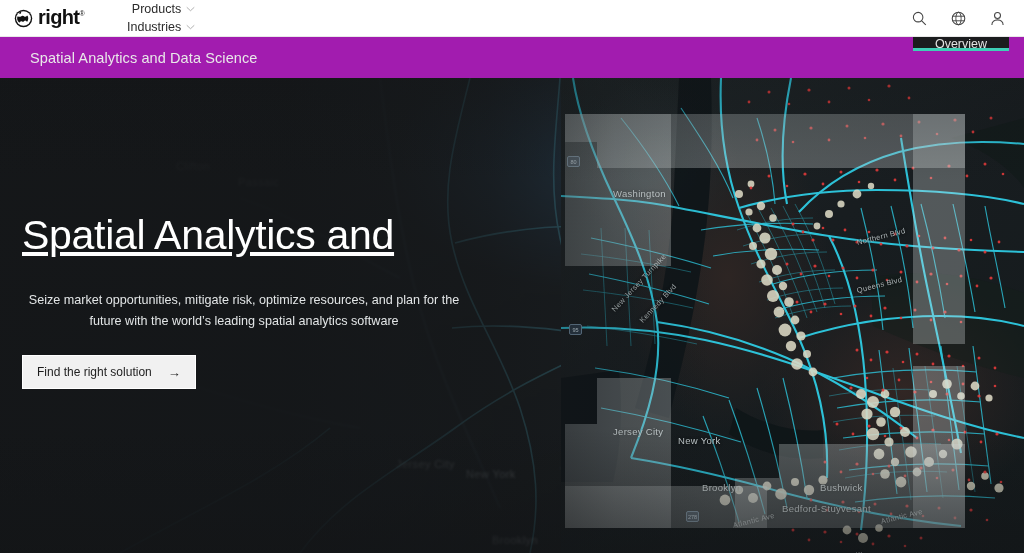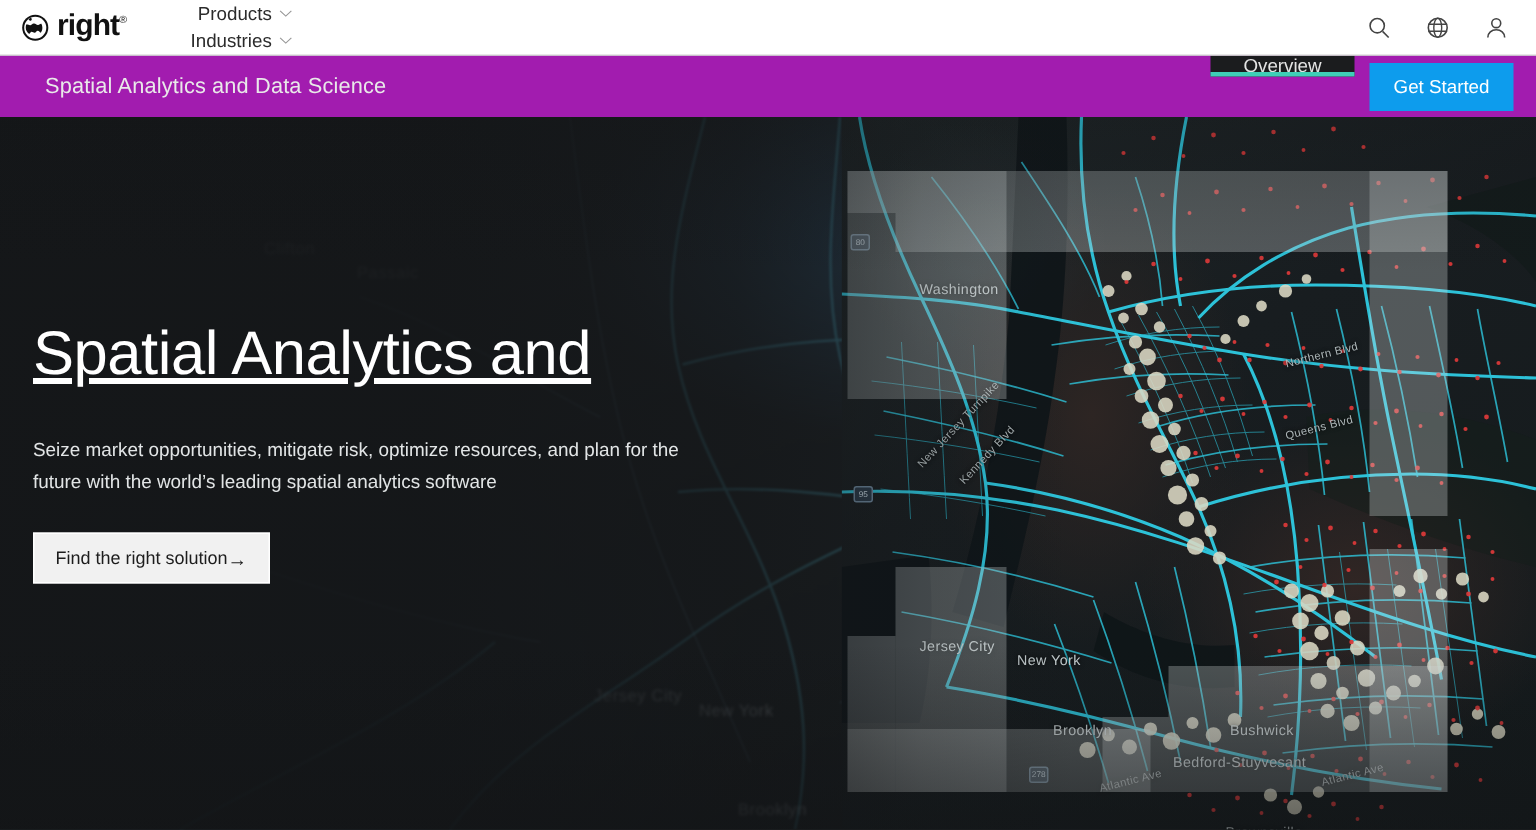--- a/index.html
+++ b/index.html
@@ -137,24 +137,24 @@
 
   
   .herocopy { position: absolute; left: 22px; top: 128px; z-index: 12; width: 470px; }
   .h1 {
     color: #fff; font-size: 41px; line-height: 1.42;
     font-weight: 400; letter-spacing: -0.3px; text-decoration: underline;
   }
   .h1 span { display: block; }
   .sub {
     margin-top: 26px; color: #e2e5e6;
-    font-size: 12.6px; line-height: 1.62; max-width: 444px;
+    font-size: 12.6px; line-height: 1.62; max-width: 444px; text-align: center;
   }
   .findbtn {
-    margin-top: 24px; display: inline-flex; align-items: center; gap: 0;
+    margin-top: 24px; display: inline-flex; align-items: center; gap: 16px;
     background: rgba(255,255,255,.94); color: #1d1d1d;
     border: 1px solid rgba(255,255,255,.95);
     font-size: 12px; padding: 9px 14px; cursor: pointer;
     font-family: "Liberation Sans", sans-serif;
   }
   .arrow { font-size: 13px; line-height: 1; }
 </style>
 </head>
 <body>
 
@@ -204,21 +204,20 @@
       </svg>
     </div>
   </div>
 
   <div class="subnav">
     <div class="subnav-title">Spatial Analytics and Data Science</div>
     <div class="subnav-right">
       <div class="subtab active">
         <span>Overview</span>
       </div>
-      <button class="cta-get">Get Started</button>
     </div>
   </div>
 
   <div class="hero">
 
     <div class="bgmap">
       <div class="bgmap-inner"></div>
       <svg viewBox="0 0 1024 475" preserveAspectRatio="none">
         <g stroke="#49a8bd" stroke-width="1.6" fill="none" opacity=".40" filter="blur(0.6px)">
           <path d="M470 0 C455 60, 440 110, 452 165 C465 225, 500 270, 520 330 C538 385, 540 430, 530 475"></path>

